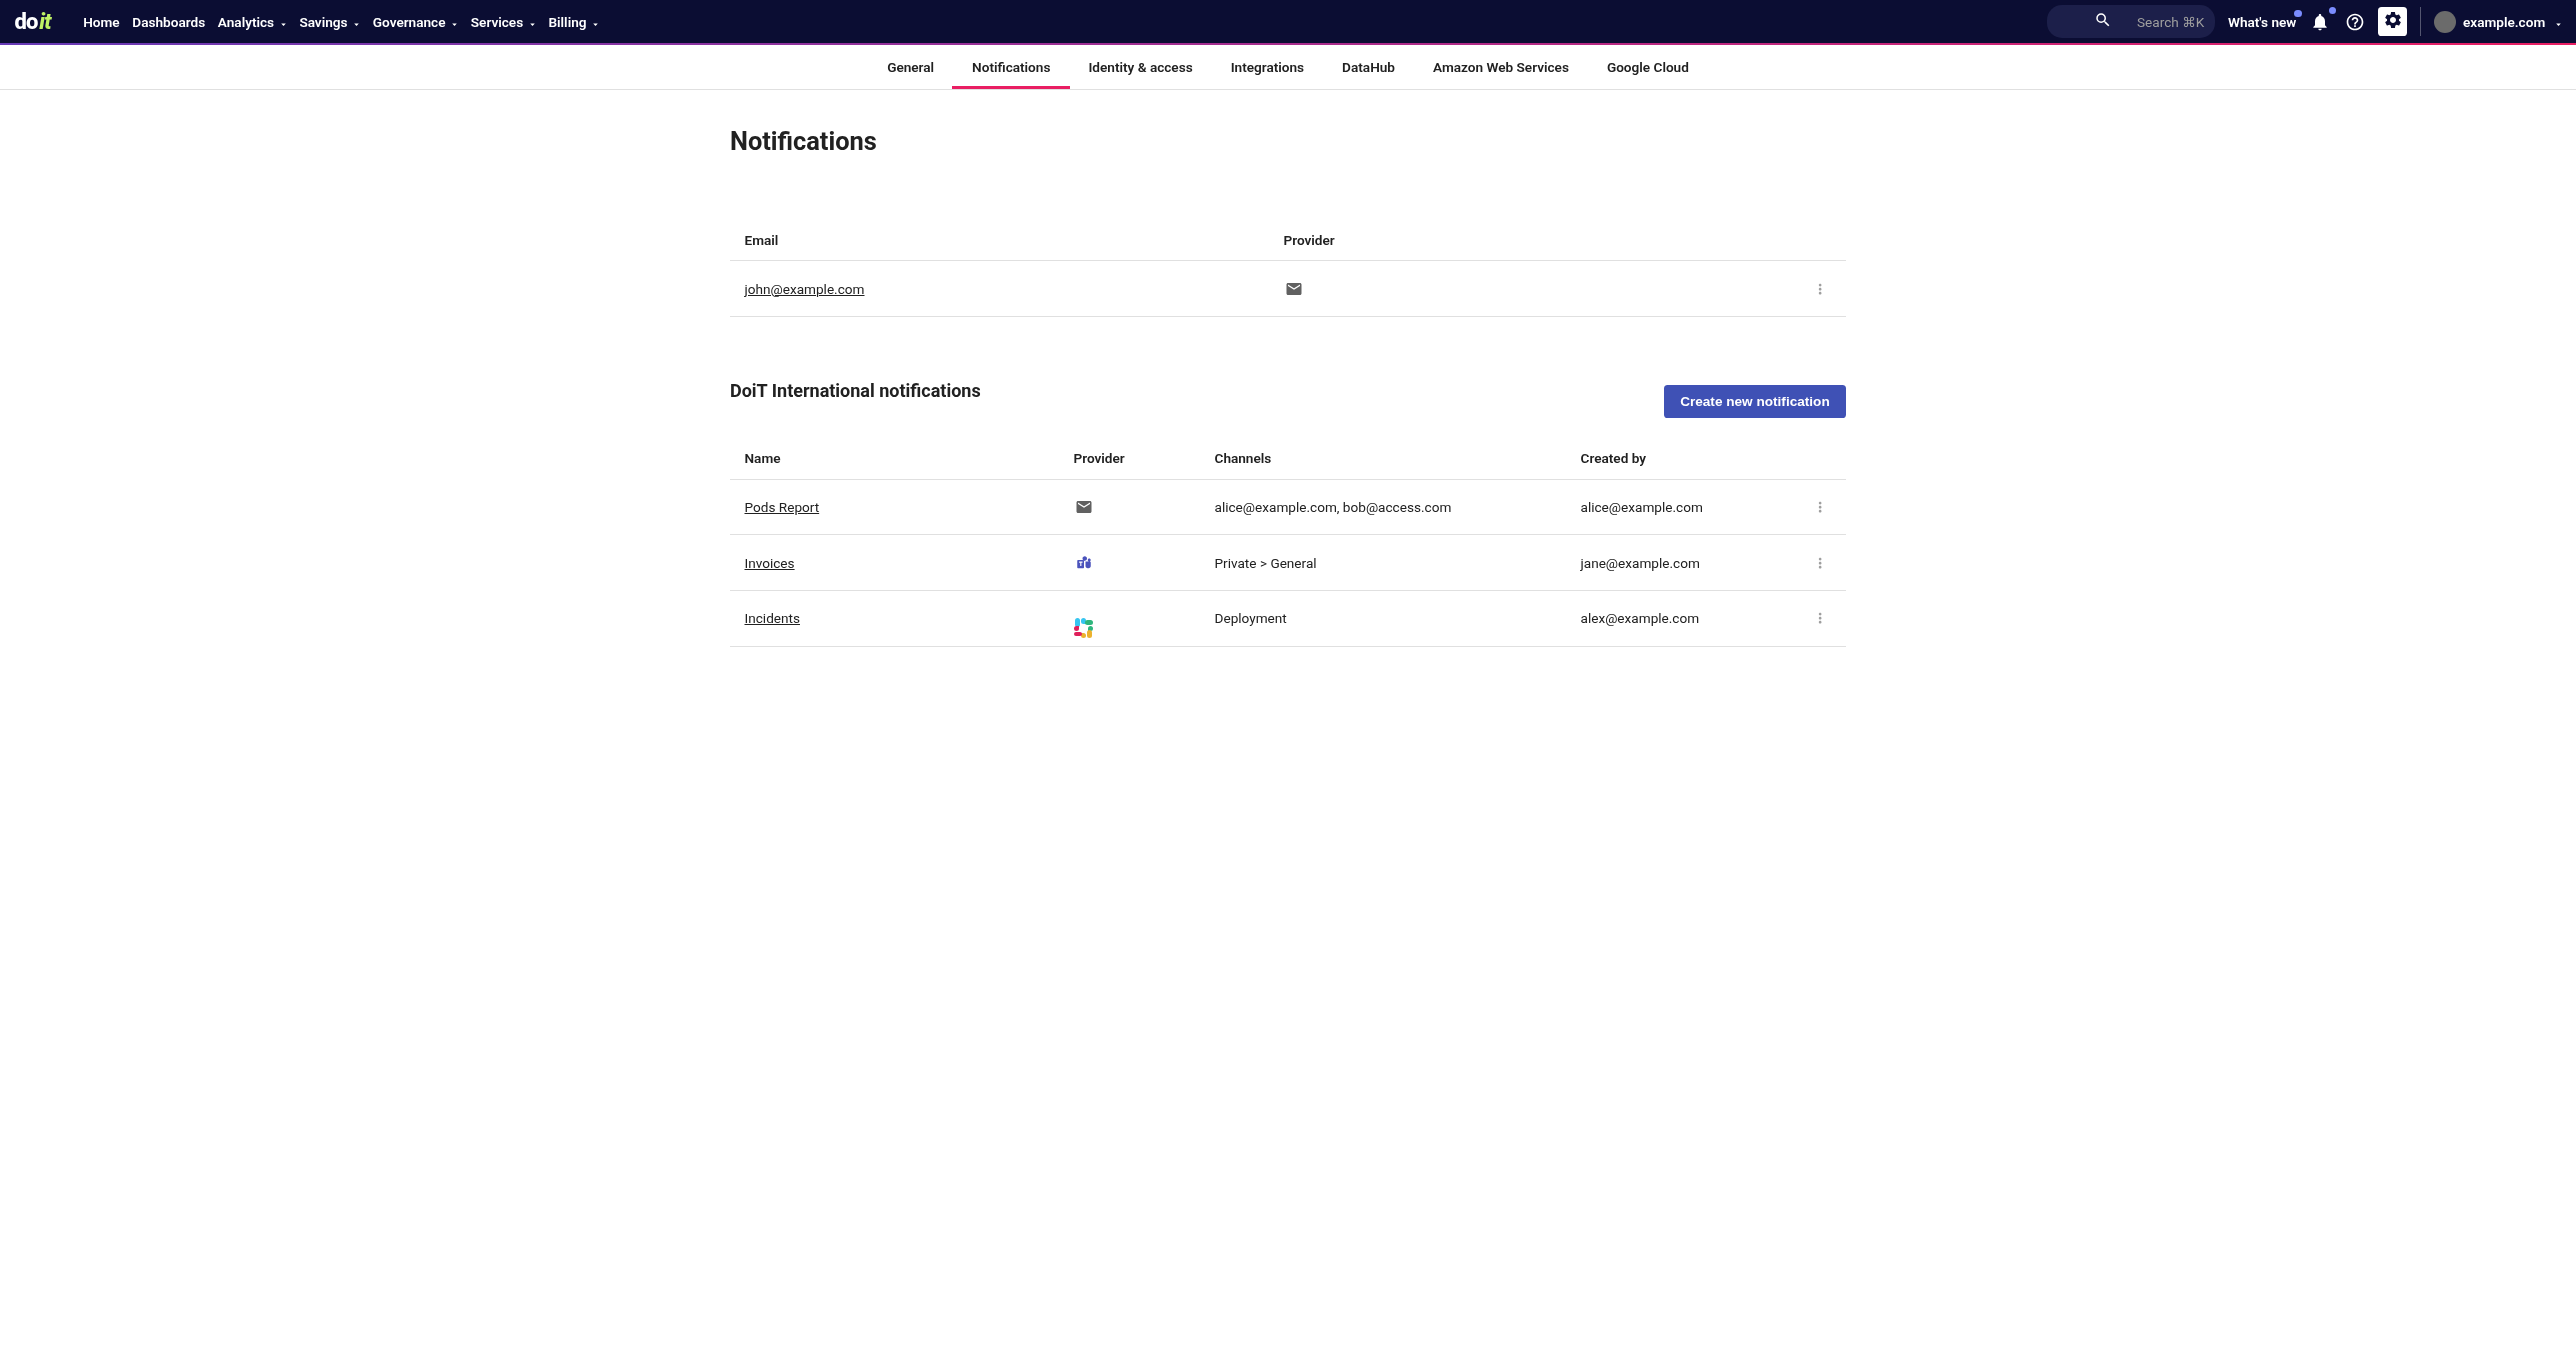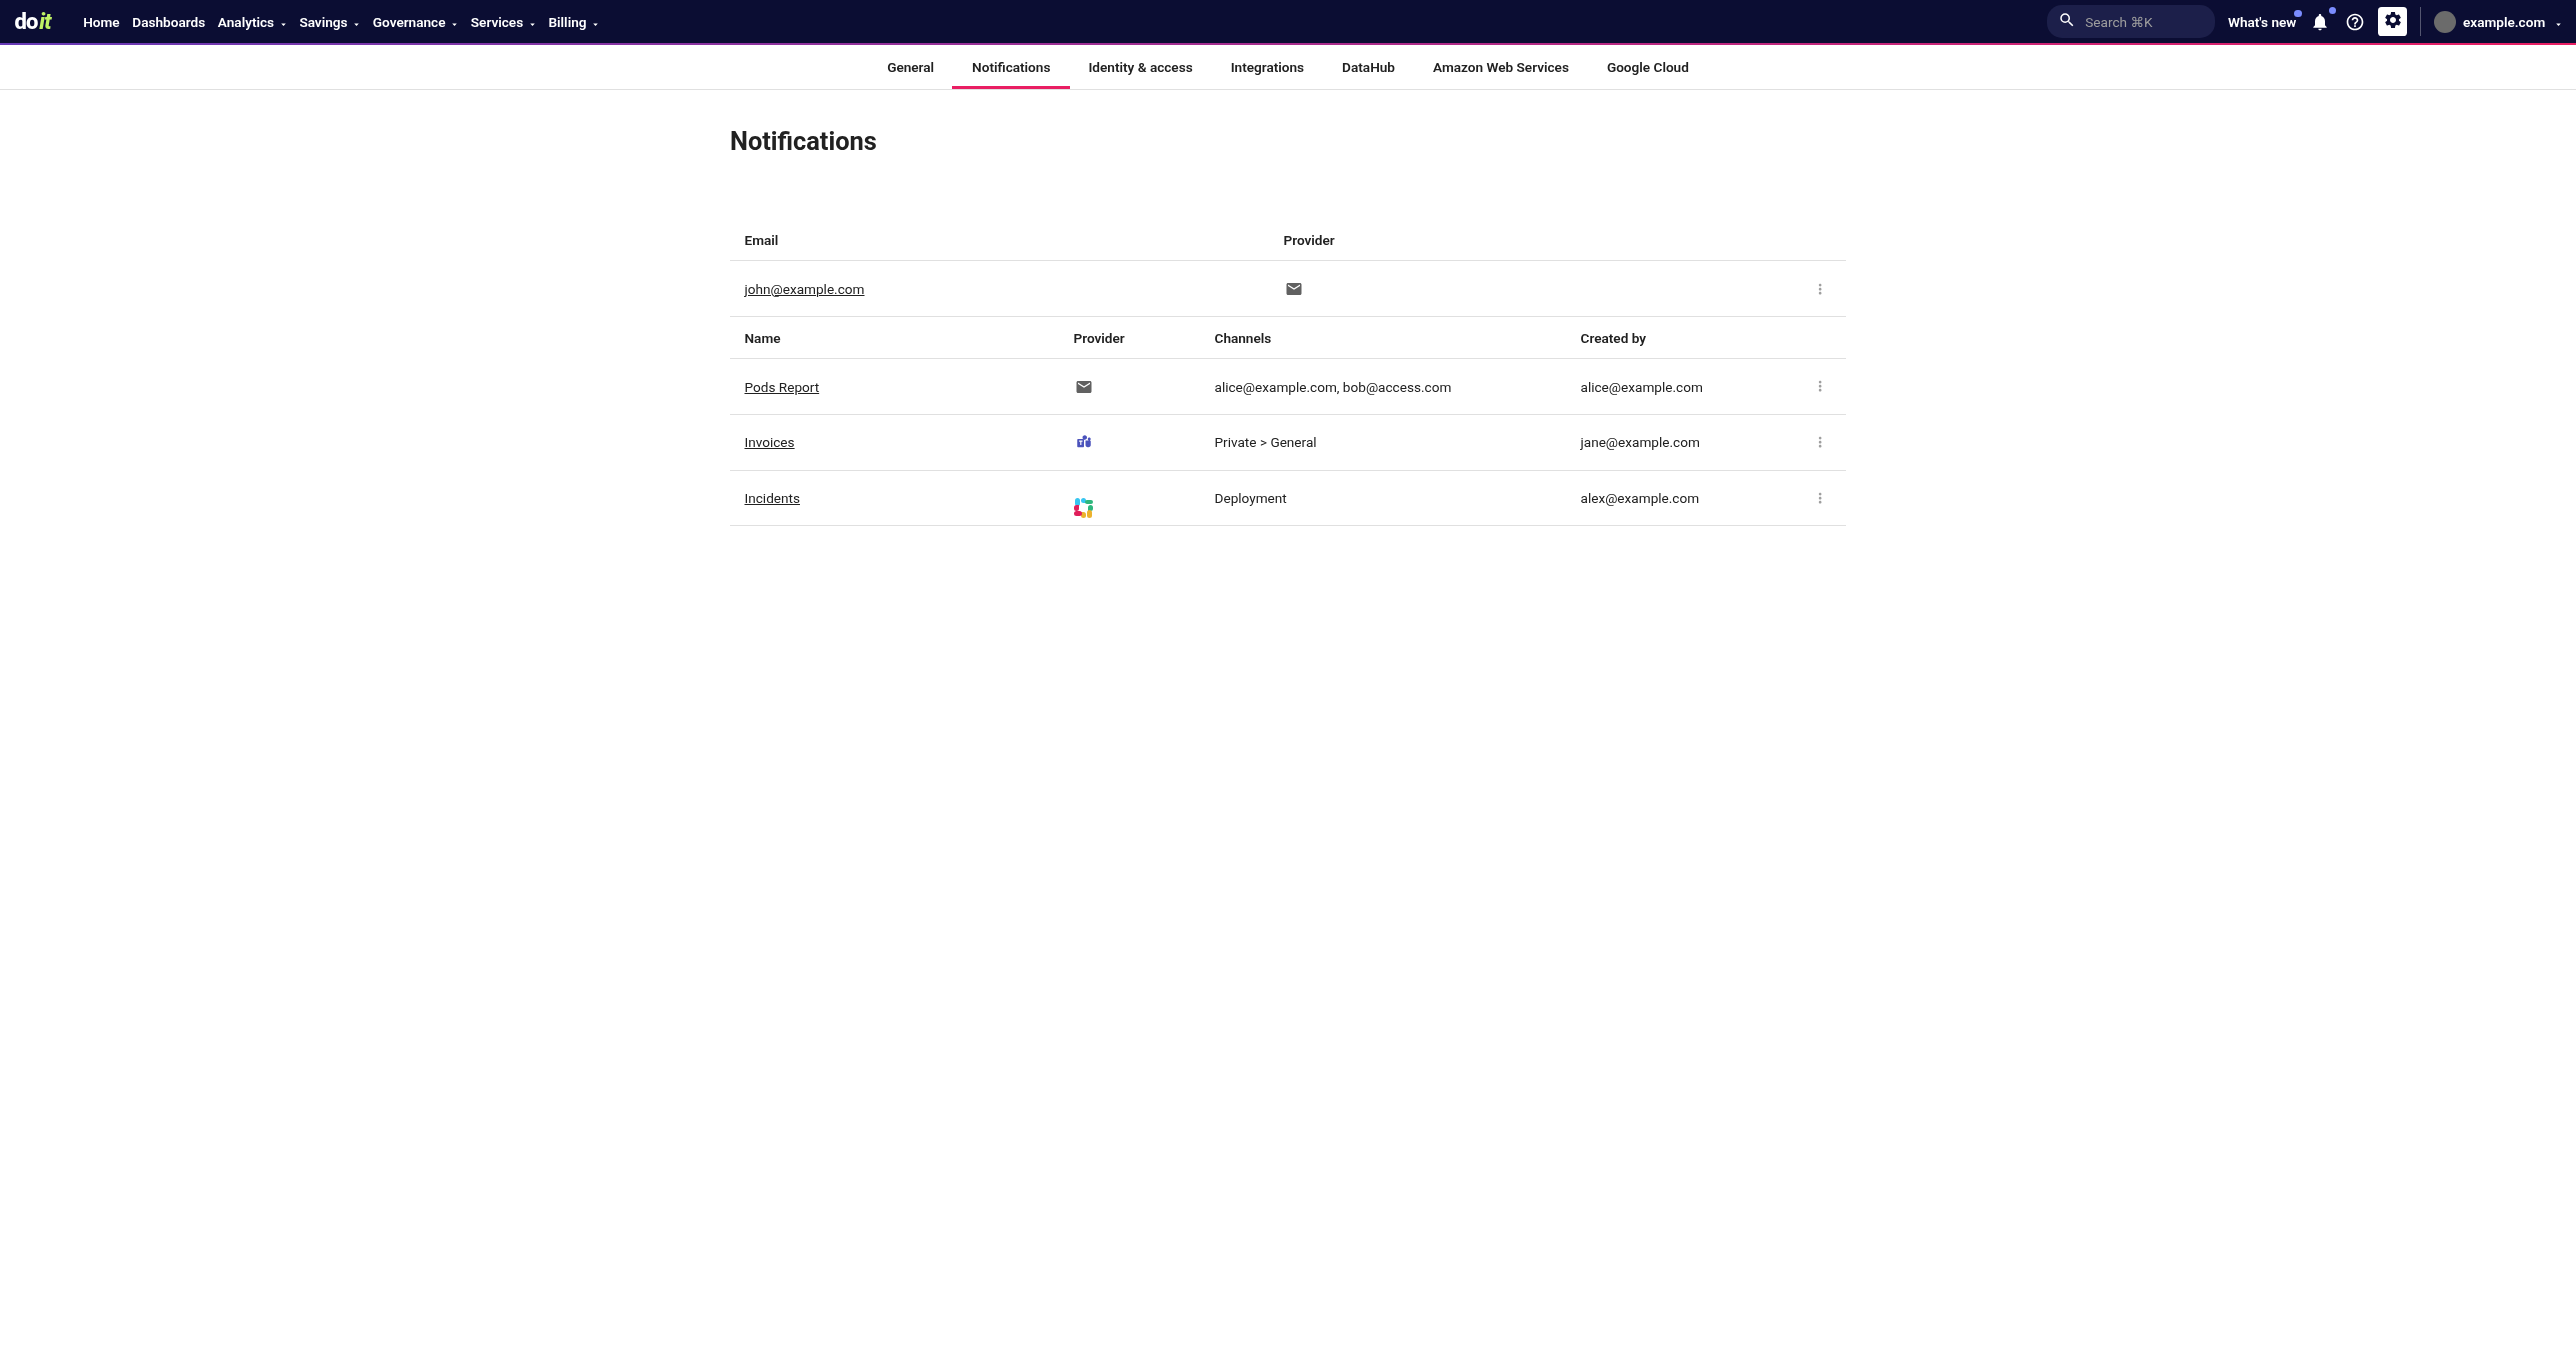--- a/index.html
+++ b/index.html
@@ -27,22 +27,23 @@
 .chev svg { width: 11px; height: 11px; fill: #fff; }
 .spacer { flex: 1; }
 .search {
   background: #1c1f4a;
   border-radius: 15px;
   height: 33px;
   width: 168px;
   display: flex;
   align-items: center;
   padding: 0 11px;
-  gap: 9px;
+  gap: 25px;
   color: #9e9e9e;
+  justify-content: flex-end;
 }
 .search svg { width: 18px; height: 18px; fill: #fff; }
 .search-text { font-size: 13.6px; color: #9e9e9e; }
 .whatsnew { color: #fff; font-weight: 600; font-size: 13.6px; position: relative; cursor: pointer; }
 .dot { position: absolute; top: -3.6px; right: -5.4px; width: 7.3px; height: 7.3px; background: #7b8cff; border-radius: 50%; }
 .iconbtn { width: 22px; height: 22px; display: flex; align-items: center; justify-content: center; position: relative; cursor: pointer; }
 .iconbtn svg { width: 20px; height: 20px; fill: #fff; }
 .gearbox { background: #fff; border-radius: 3.6px; width: 29px; height: 29px; display: flex; align-items: center; justify-content: center; cursor: pointer; }
 .gearbox svg { width: 20px; height: 20px; fill: #0b0d33; }
 .vdiv { width: 0.9px; height: 29px; background: rgba(255,255,255,0.3); }
@@ -199,20 +200,24 @@
           </div>
           <span class="kebab">
             <svg viewBox="0 0 24 24">
               <path d="M12 8c1.1 0 2-.9 2-2s-.9-2-2-2-2 .9-2 2 .9 2 2 2zm0 2c-1.1 0-2 .9-2 2s.9 2 2 2 2-.9 2-2-.9-2-2-2zm0 6c-1.1 0-2 .9-2 2s.9 2 2 2 2-.9 2-2-.9-2-2-2z"></path>
             </svg>
           </span>
         </div>
       </div>
   </div>
 
+  <div class="section2-header">
+    <h2>DoiT International notifications</h2>
+    <button class="btn-primary">Create new notification</button>
+  </div>
   <div class="table orgnotif">
     <div class="thead">
       <div>Name</div>
       <div>Provider</div>
       <div>Channels</div>
       <div>Created by</div>
       <div></div>
     </div>
     <div id="orgnotif-body">
         <div class="trow">

